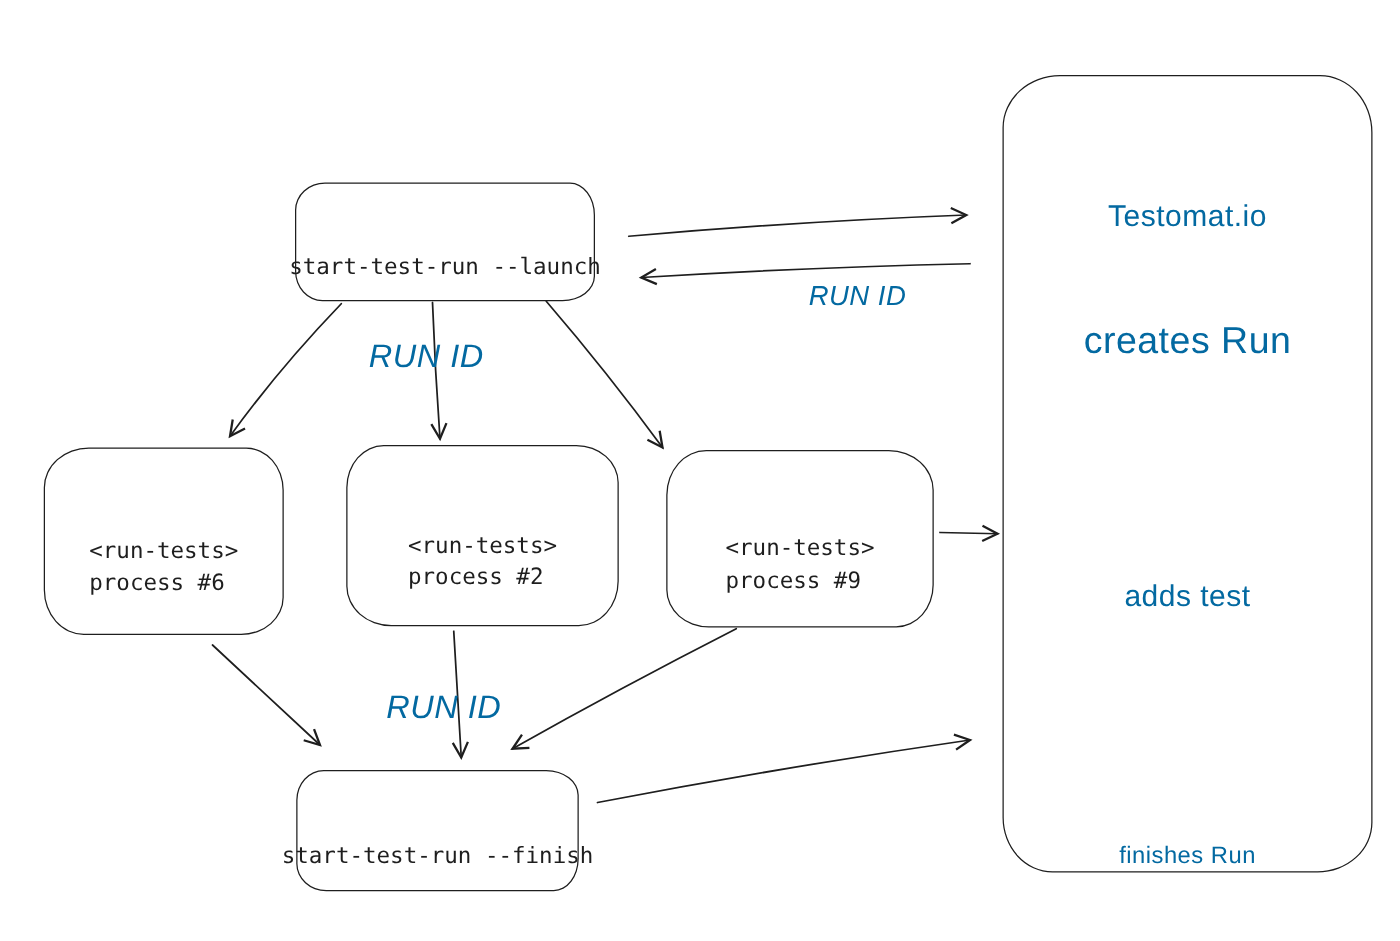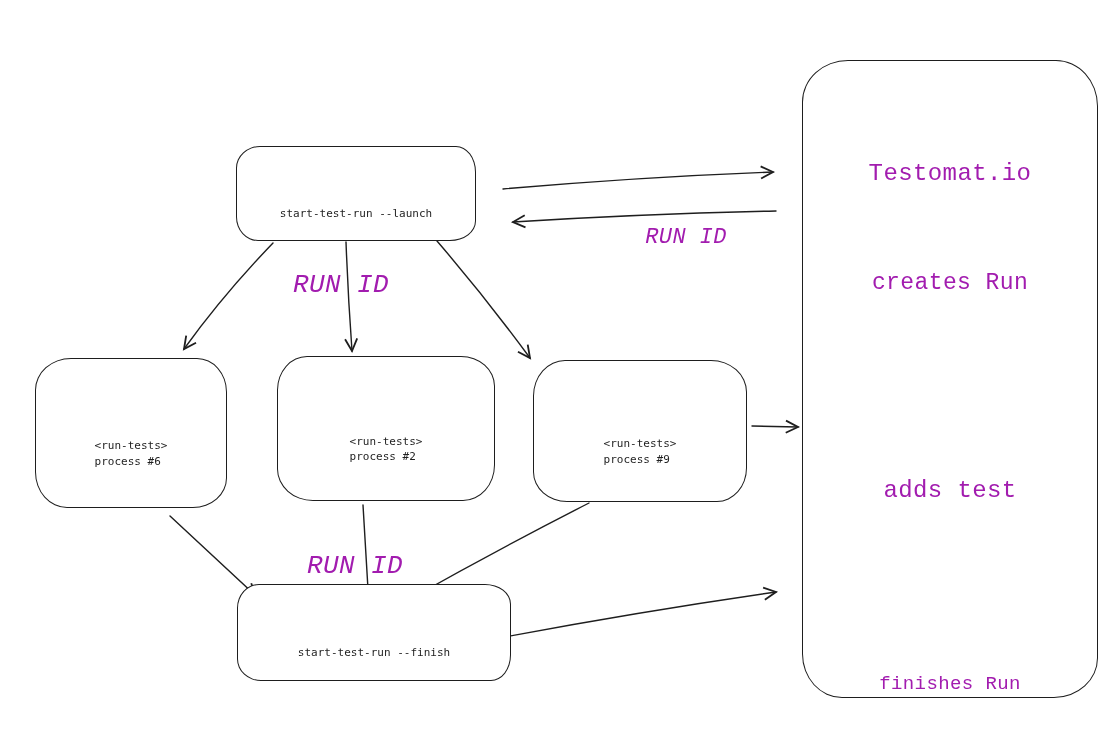--- a/index.html
+++ b/index.html
@@ -26,38 +26,38 @@
     position: absolute;
     box-sizing: border-box;
     border: 1.6px solid #1e1e1e;
     background: #ffffff;
     display: flex;
     align-items: center;
     justify-content: center;
   }
   .mono {
     font-family: "DejaVu Sans Mono", "Liberation Mono", monospace;
-    font-size: 11px;
+    font-size: 18px;
     line-height: 1.4;
     color: #1e1e1e;
     text-align: left;
     white-space: nowrap;
     margin-top: 41px;
   }
   .hand {
-    font-family: Liberation Mono, monospace;
-    color: #a21caf;
+    font-family: Liberation Sans, sans-serif;
+    color: #0369a1;
     letter-spacing: 0.4px;
   }
   .node-launch {
     left: 236px; top: 146px; width: 240px; height: 95px;
     border-radius: 24px 20px 26px 22px / 22px 26px 20px 24px;
   }
   .node-finish {
-    left: 237px; top: 584px; width: 274px; height: 97px;
+    left: 237px; top: 616px; width: 226px; height: 97px;
     border-radius: 22px 26px 20px 24px / 24px 20px 26px 22px;
   }
   .node-p1 {
     left: 35px; top: 358px; width: 192px; height: 150px;
     border-radius: 36px 30px 34px 32px / 32px 34px 30px 36px;
   }
   .node-p2 {
     left: 277px; top: 356px; width: 218px; height: 145px;
     border-radius: 30px 34px 32px 36px / 34px 30px 36px 32px;
   }
@@ -71,22 +71,22 @@
     display: block;
   }
   .t-label {
     position: absolute;
     left: 0; right: 0;
     text-align: center;
     font-size: 24px;
     line-height: 1.45;
   }
   .t-title    { top: 96px; }
-  .t-creates  { top: 206px; font-size: 23px; }
-  .t-adds     { top: 400px; font-size: 24px; margin-top: 13px; }
+  .t-creates  { top: 190px; font-size: 30px; }
+  .t-adds     { top: 400px; font-size: 24px; }
   .t-finishes { top: 610px; font-size: 19px; }
   .edge-label {
     position: absolute;
     transform: translate(-50%, -50%);
     font-style: italic;
     font-weight: 500;
     white-space: nowrap;
   }
   .lbl-fanout { left: 341px; top: 285px; font-size: 26px; }
   .lbl-return { left: 686px; top: 237px; font-size: 22px; }

